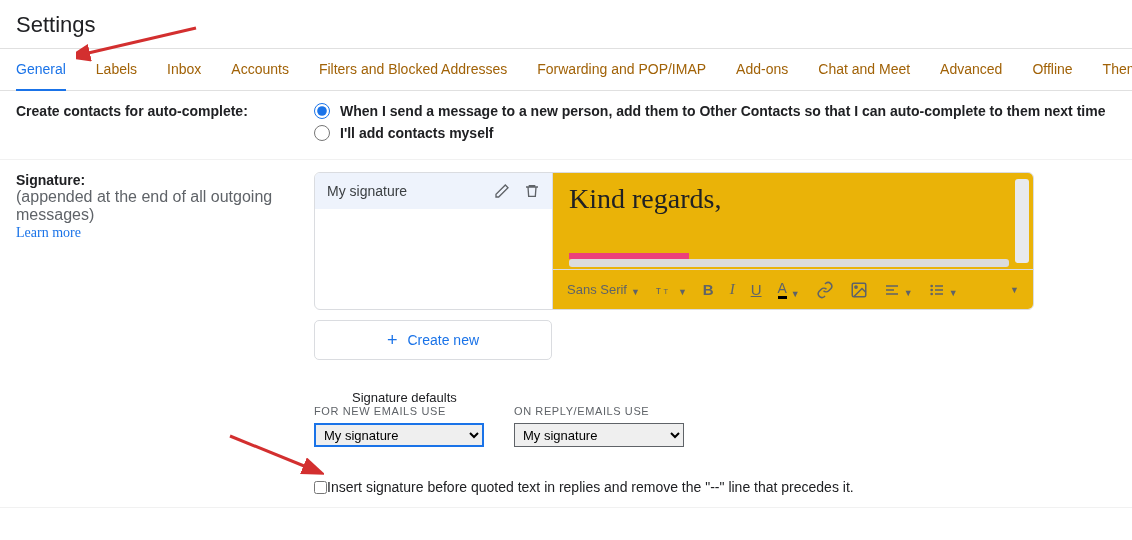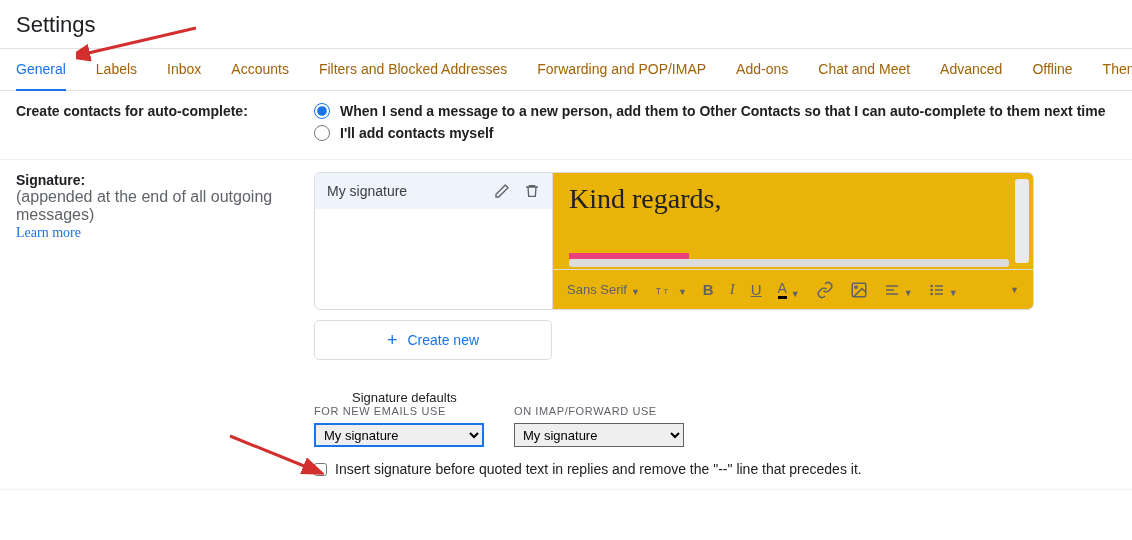--- a/index.html
+++ b/index.html
@@ -31,21 +31,21 @@
 .toolbar { display: flex; align-items: center; gap: 16px; padding: 10px 14px; border-top: 1px solid #dadce0; color: #5f6368; font-size: 13px; }
 .toolbar .tool { cursor: pointer; display: inline-flex; align-items: flex-end; gap: 4px; }
 .caret { font-size: 9px; }
 .create-new { display: flex; align-items: center; justify-content: center; gap: 10px; width: 238px; padding: 10px 0; border: 1px solid #dadce0; border-radius: 5px; margin-top: 10px; color: #1a73e8; cursor: pointer; font-weight: 500; }
 .plus { font-size: 18px; line-height: 1; }
 .defaults-title { margin-top: 30px; font-size: 13px; margin-left: 38px; }
 .defaults-row { display: flex; gap: 30px; }
 .defaults-col .lbl { font-size: 11px; letter-spacing: 0.6px; color: #5f6368; margin-bottom: 6px; }
 .defaults-col select { width: 170px; height: 24px; padding: 2px 4px; font-size: 13px; border: 1px solid #5f6368; }
 .defaults-col.highlight select { border: 2px solid #1a73e8; }
-.cb-row { display: flex; align-items: center; gap: 8px; margin-top: 14px; }
+.cb-row { display: flex; align-items: center; gap: 0; margin-top: 32px; }
 .arrow-red { position: absolute; z-index: 10; }
 svg { display: block; }
 </style>
 </head>
 <body>
 
 <h1 class="page-title">Settings</h1>
 
 <div class="tabs">
   <div class="tab active">General</div>
@@ -166,21 +166,21 @@
     </div>
 
     <div class="defaults-title">Signature defaults</div>
 
     <div class="defaults-row">
       <div class="defaults-col highlight">
         <div class="lbl">FOR NEW EMAILS USE</div>
         <select id="sel-new"><option>My signature</option></select>
       </div>
       <div class="defaults-col">
-        <div class="lbl">ON IMAP/FORWARD USE</div>
+        <div class="lbl">ON REPLY/EMAILS USE</div>
         <select id="sel-reply"><option>My signature</option></select>
       </div>
     </div>
 
     <label class="cb-row">
       <input type="checkbox" style="">
       <span>Insert signature before quoted text in replies and remove the "--" line that precedes it.</span>
     </label>
   </div>
 </div>

